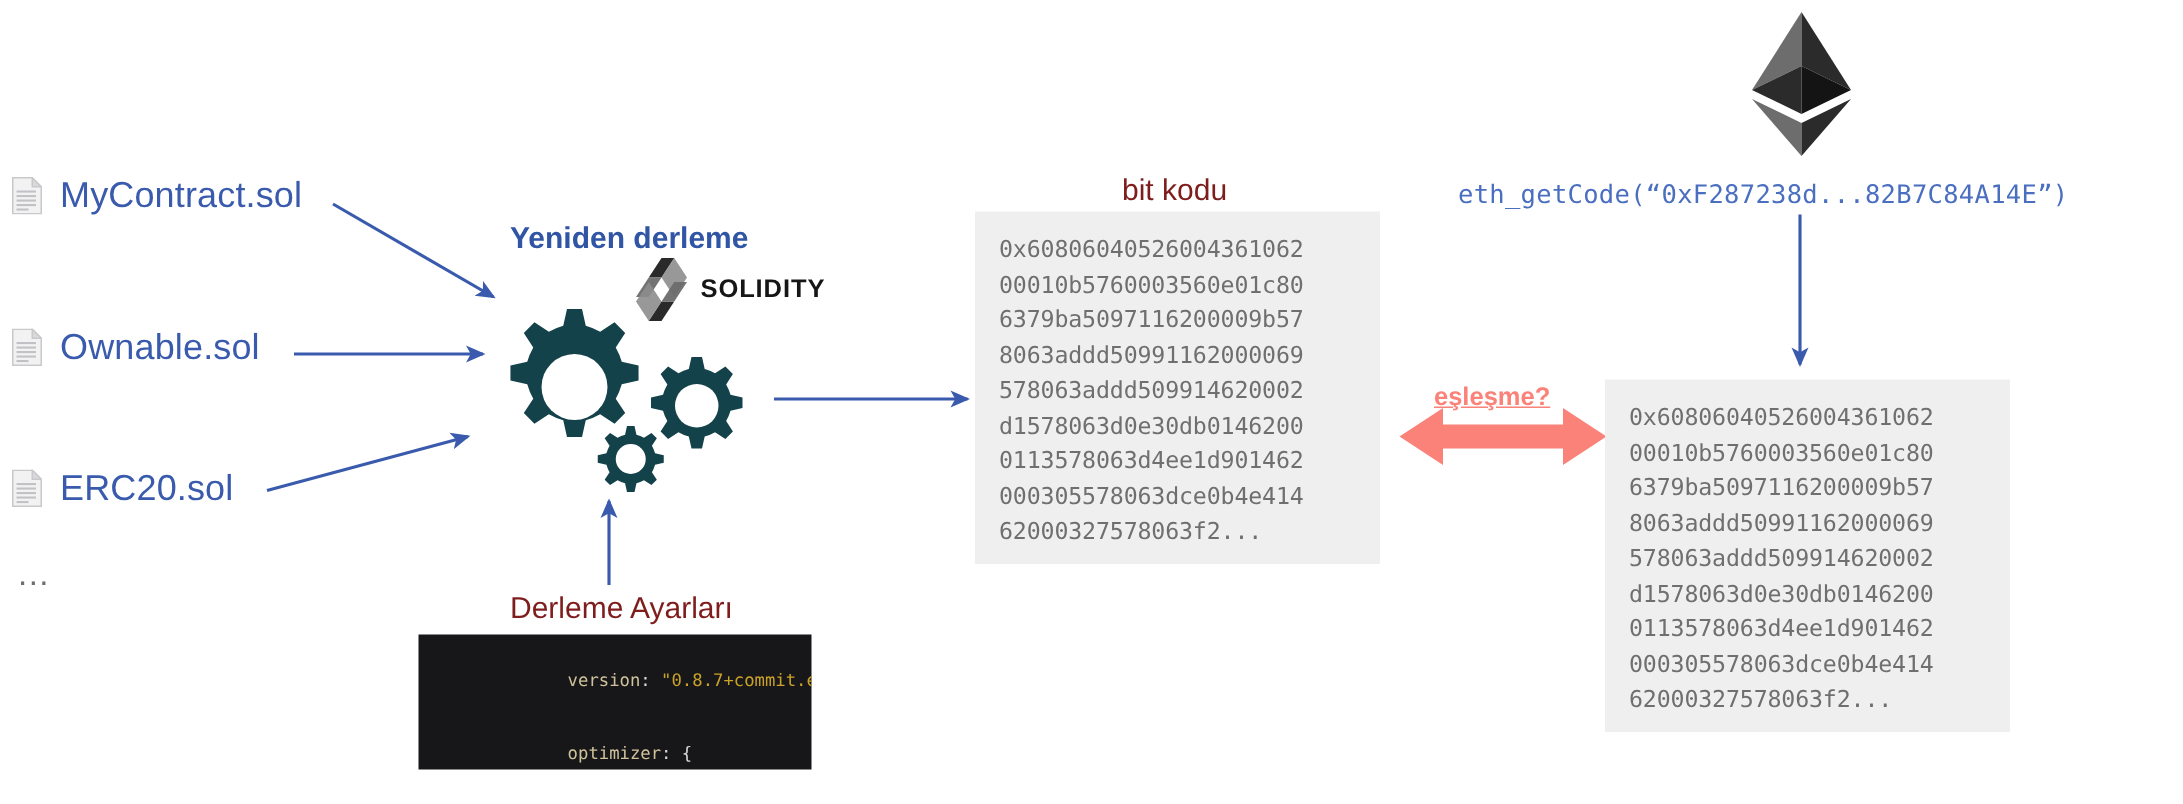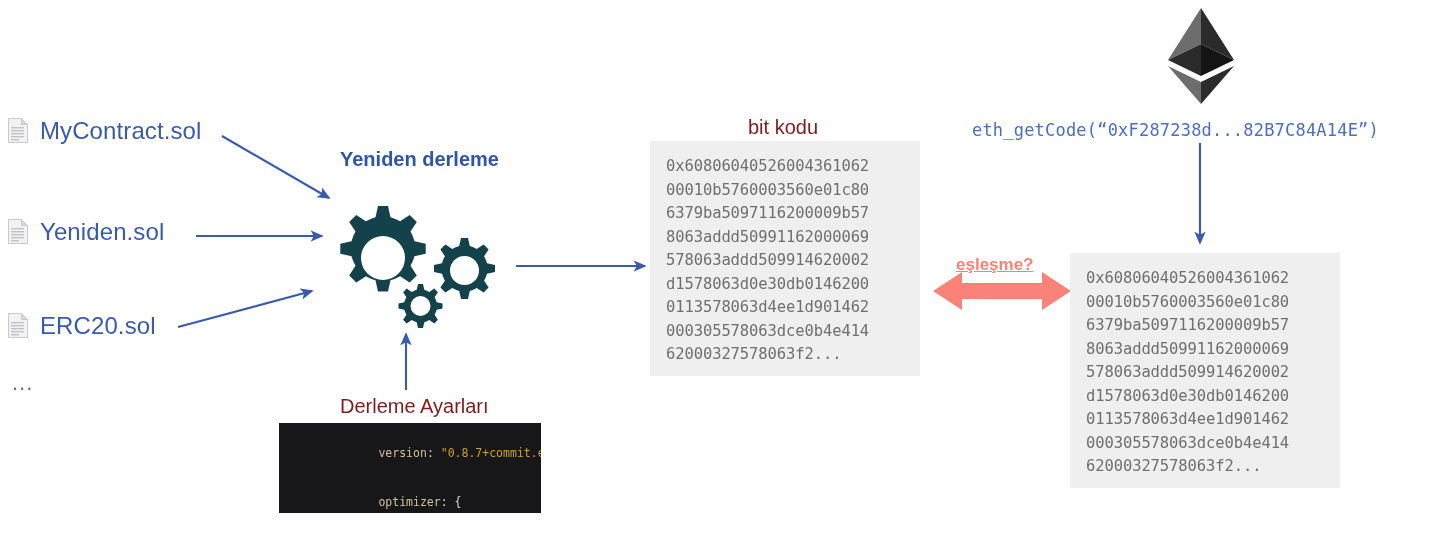--- a/index.html
+++ b/index.html
@@ -180,21 +180,21 @@
         <path d="M13.5,0.5 L19.5,6.5 H13.5 Z" fill="#d9d9dc" stroke="#c9c9cc" stroke-width="1"></path>
         <g fill="#c2c2c6">
           <rect x="3" y="9" width="13" height="1.4"></rect>
           <rect x="3" y="12" width="13" height="1.4"></rect>
           <rect x="3" y="15" width="13" height="1.4"></rect>
           <rect x="3" y="18" width="13" height="1.4"></rect>
           <rect x="3" y="21" width="8" height="1.4"></rect>
         </g>
       </svg>
     </span>
-    <span class="file-label">Yeniden.sol</span>
+    <span class="file-label">Ownable.sol</span>
   </div>
 
   <div class="abs file-row" style="left:8px; top:313px;">
     <span class="doc-icon">
       <svg width="20" height="25" viewBox="0 0 20 25">
         <path d="M0.5,0.5 H13.5 L19.5,6.5 V24.5 H0.5 Z" fill="#f2f2f3" stroke="#c9c9cc" stroke-width="1"></path>
         <path d="M13.5,0.5 L19.5,6.5 H13.5 Z" fill="#d9d9dc" stroke="#c9c9cc" stroke-width="1"></path>
         <g fill="#c2c2c6">
           <rect x="3" y="9" width="13" height="1.4"></rect>
           <rect x="3" y="12" width="13" height="1.4"></rect>
@@ -204,20 +204,33 @@
         </g>
       </svg>
     </span>
     <span class="file-label">ERC20.sol</span>
   </div>
 
   <div class="abs ellipsis-files" style="left:12px; top:372px;">...</div>
 
   <div class="abs heading-bold" style="left:340px; top:148px;">Yeniden derleme</div>
 
+  <div class="abs solidity-wrap" style="left:424px; top:172px;">
+    <svg width="34" height="42" viewBox="0 0 34 42">
+      <g>
+        <polygon points="17,0 25.5,0 17,13 8.5,13" fill="#2a2a2a"></polygon>
+        <polygon points="8.5,13 17,13 8.5,26 0,26" fill="#6b6b6b" opacity="0.95"></polygon>
+        <polygon points="25.5,0 34,13 25.5,26 17,13" fill="#8d8d8d" opacity="0.9"></polygon>
+        <polygon points="17,42 8.5,42 17,29 25.5,29" fill="#2a2a2a"></polygon>
+        <polygon points="25.5,29 17,29 25.5,16 34,16" fill="#6b6b6b" opacity="0.95"></polygon>
+        <polygon points="8.5,42 0,29 8.5,16 17,29" fill="#8d8d8d" opacity="0.9"></polygon>
+      </g>
+    </svg>
+    <span class="solidity-word">SOLIDITY</span>
+  </div>
 
   <div class="abs" style="left:318px; top:196px;">
     <svg width="200" height="140" viewBox="0 0 200 140">
       <g fill="#14424a">
 
         <path d="M60,10
                  l10,0 l2.5,11.2 a42,42 0 0 1 9.6,4 l9.6,-6.3 l7.1,7.1 l-6.3,9.6
                  a42,42 0 0 1 4,9.6 l11.2,2.5 l0,10 l-11.2,2.5 a42,42 0 0 1 -4,9.6
                  l6.3,9.6 l-7.1,7.1 l-9.6,-6.3 a42,42 0 0 1 -9.6,4 l-2.5,11.2 l-10,0
                  l-2.5,-11.2 a42,42 0 0 1 -9.6,-4 l-9.6,6.3 l-7.1,-7.1 l6.3,-9.6

